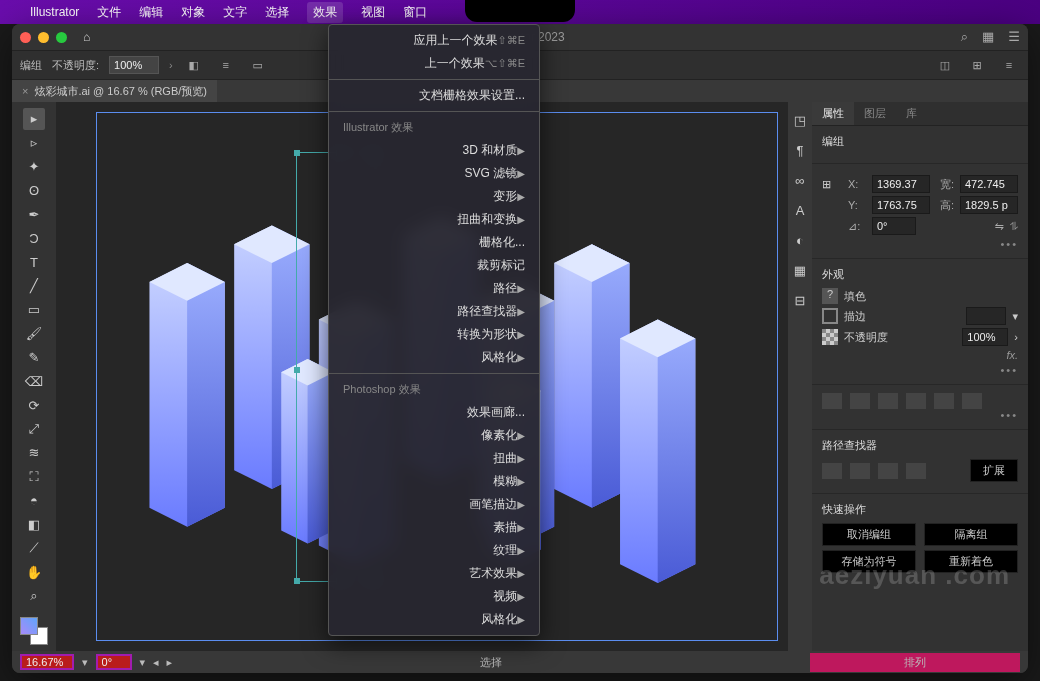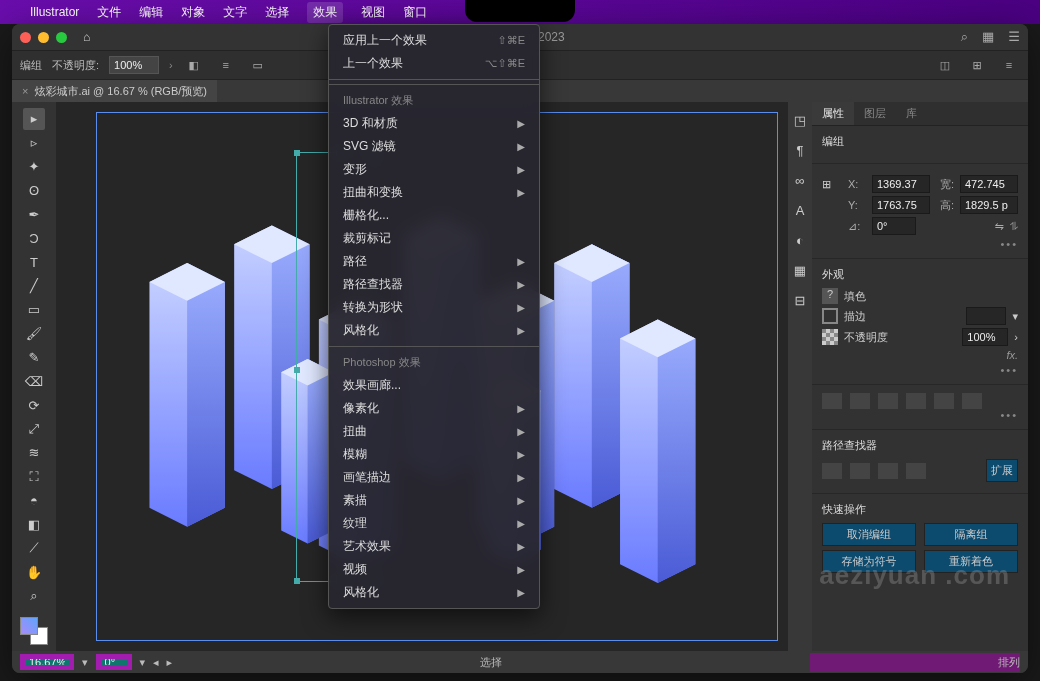--- a/index.html
+++ b/index.html
@@ -61,37 +61,37 @@
 .panel-stack { flex: 1; display: flex; flex-direction: column; font-size: 11px; color: #ccc; }
 .ptabs { display: flex; height: 24px; background: #2f2f2f; border-bottom: 1px solid #222; }
 .ptabs .pt { padding: 0 10px; display: flex; align-items: center; color: #888; }
 .ptabs .pt.active { color: #eee; background: #3a3a3a; }
 .psec { padding: 8px 10px; border-bottom: 1px solid #272727; }
 .psec .hd { color: #ddd; margin-bottom: 6px; font-size: 11px; }
 .row { display: flex; align-items: center; gap: 6px; margin: 3px 0; }
 .row label { color: #aaa; width: 18px; }
 .row input { background: #262626; border: 1px solid #1a1a1a; color: #eee; width: 58px; height: 18px; font-size: 11px; padding: 0 4px; }
 .row .lab2 { color: #aaa; width: 18px; text-align: right; }
-.smallbtn { background: #0c4a6e; border: 1px solid #222; color: #ccc; font-size: 11px; padding: 3px 4px; }
+.smallbtn { background: #000000; border: 1px solid #222; color: #ccc; font-size: 11px; padding: 3px 12px; }
 .iconrow { display: flex; gap: 8px; }
 .iconrow .ic { width: 20px; height: 16px; background: #444; }
 .dots { color: #888; text-align: right; letter-spacing: 2px; }
 .qbtns { display: flex; gap: 8px; margin-top: 4px; }
 .qbtns button { flex: 1; }
 .watermark { position: absolute; right: 30px; bottom: 90px; color: rgba(200,200,200,0.25); font-size: 26px; font-weight: 700; letter-spacing: 1px; pointer-events: none; }
 
 
 .status { position: absolute; left: 0; right: 0; bottom: 0; height: 22px; background: #383838; display: flex; align-items: center; color: #bbb; font-size: 11px; padding: 0 8px; gap: 8px; }
-.status input { background: #0f766e; border: 5px solid #a21caf; color: #eee; width: 54px; height: 16px; font-size: 11px; padding: 0 4px; }
+.status input { background: #b91c1c; border: 2px solid #a21caf; color: #eee; width: 54px; height: 16px; font-size: 11px; padding: 0 4px; }
 .status .mid { flex: 1; text-align: center; }
-.status .arrange { width: 210px; text-align: right; background: #701a75; padding: 2px 0; }
+.status .arrange { width: 210px; text-align: center; background: #be185d; padding: 2px 0; }
 
 
 .dropdown { position: absolute; top: 24px; left: 328px; width: 212px; background: rgba(40,38,48,0.96); backdrop-filter: blur(8px); border: 1px solid #555; border-radius: 4px; box-shadow: 0 8px 24px rgba(0,0,0,0.6); z-index: 100; padding: 4px 0; color: #ddd; font-size: 12px; }
-.dropdown .mi { padding: 3px 14px; display: flex; align-items: center; justify-content: space-between; }
+.dropdown .mi { padding: 3px 14px; display: flex; align-items: center; justify-content: flex-end; }
 .dropdown .sep { height: 1px; background: #555; margin: 4px 0; }
 .dropdown .ghead { padding: 4px 14px; color: #888; font-size: 11px; }
 .dropdown .arrow { color: #aaa; font-size: 10px; }
 .dropdown .sc { color: #888; font-size: 11px; }
 </style>
 </head>
 <body>
 
 <div class="notch"></div>
 
@@ -338,20 +338,23 @@
 <div class="dropdown">
   <div class="mi">
     <span>应用上一个效果</span>
       <span class="sc">⇧⌘E</span>
   </div>
   <div class="mi">
     <span>上一个效果</span>
       <span class="sc">⌥⇧⌘E</span>
   </div>
   <div class="sep"></div>
+  <div class="mi">
+      <span>文档栅格效果设置...</span>
+    </div>
   <div class="sep"></div>
   <div class="ghead">Illustrator 效果</div>
   <div class="mi">
       <span>3D 和材质</span>
       <span class="arrow">▶</span>
     </div>
   <div class="mi">
       <span>SVG 滤镜</span>
       <span class="arrow">▶</span>
     </div>

